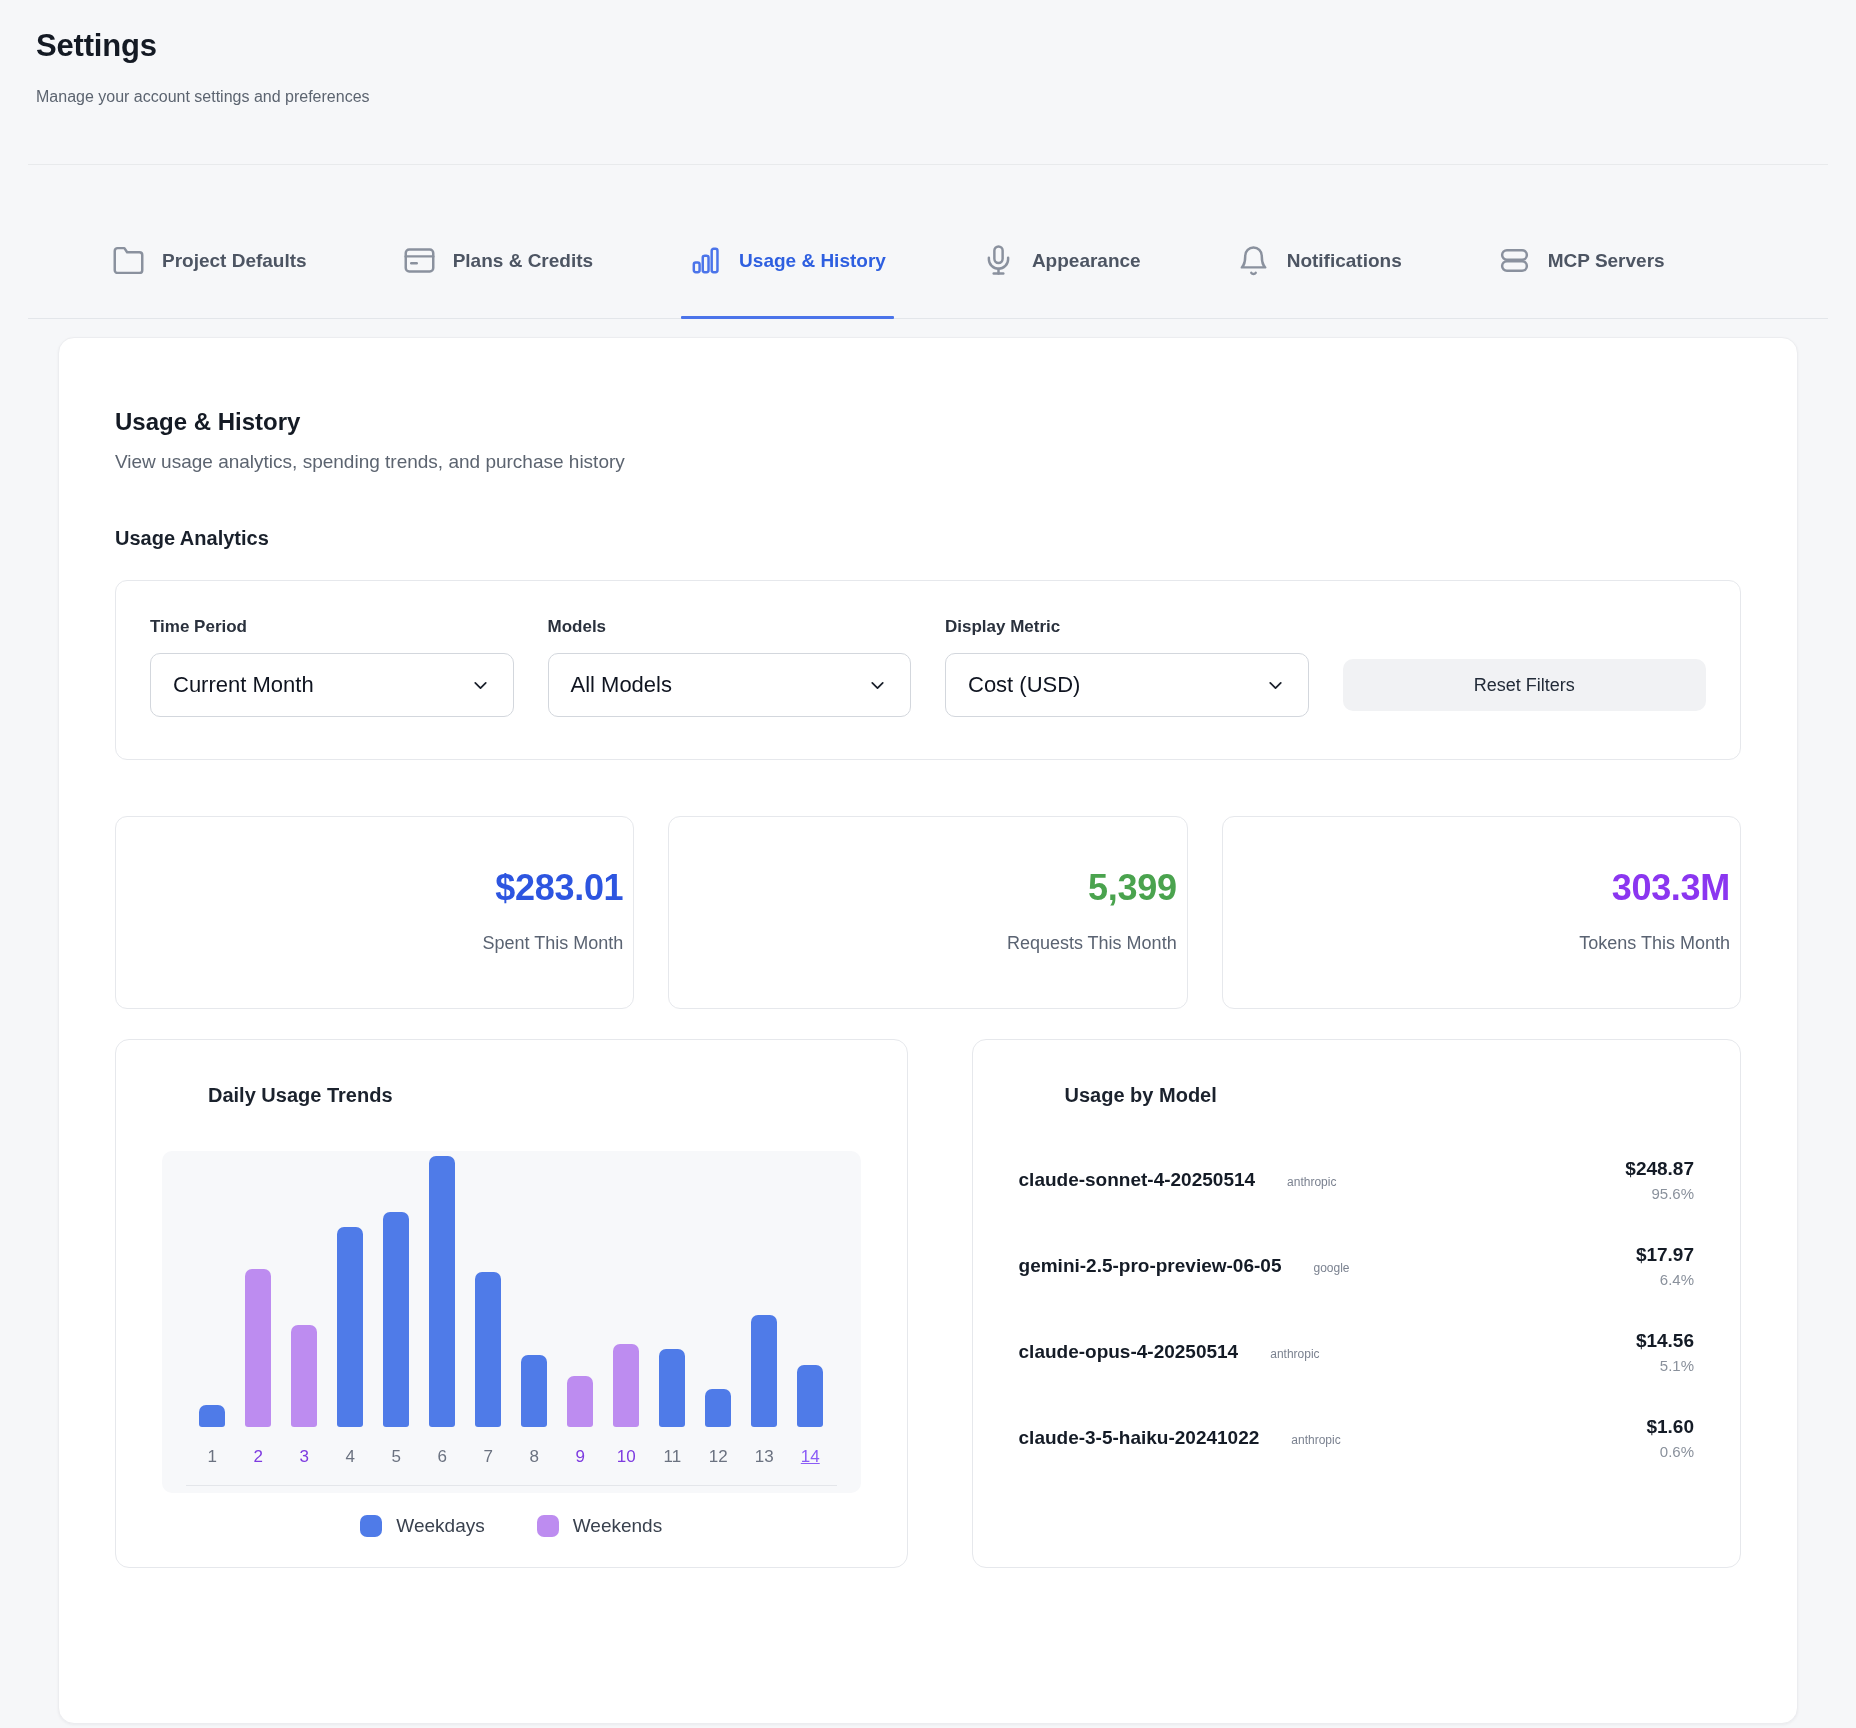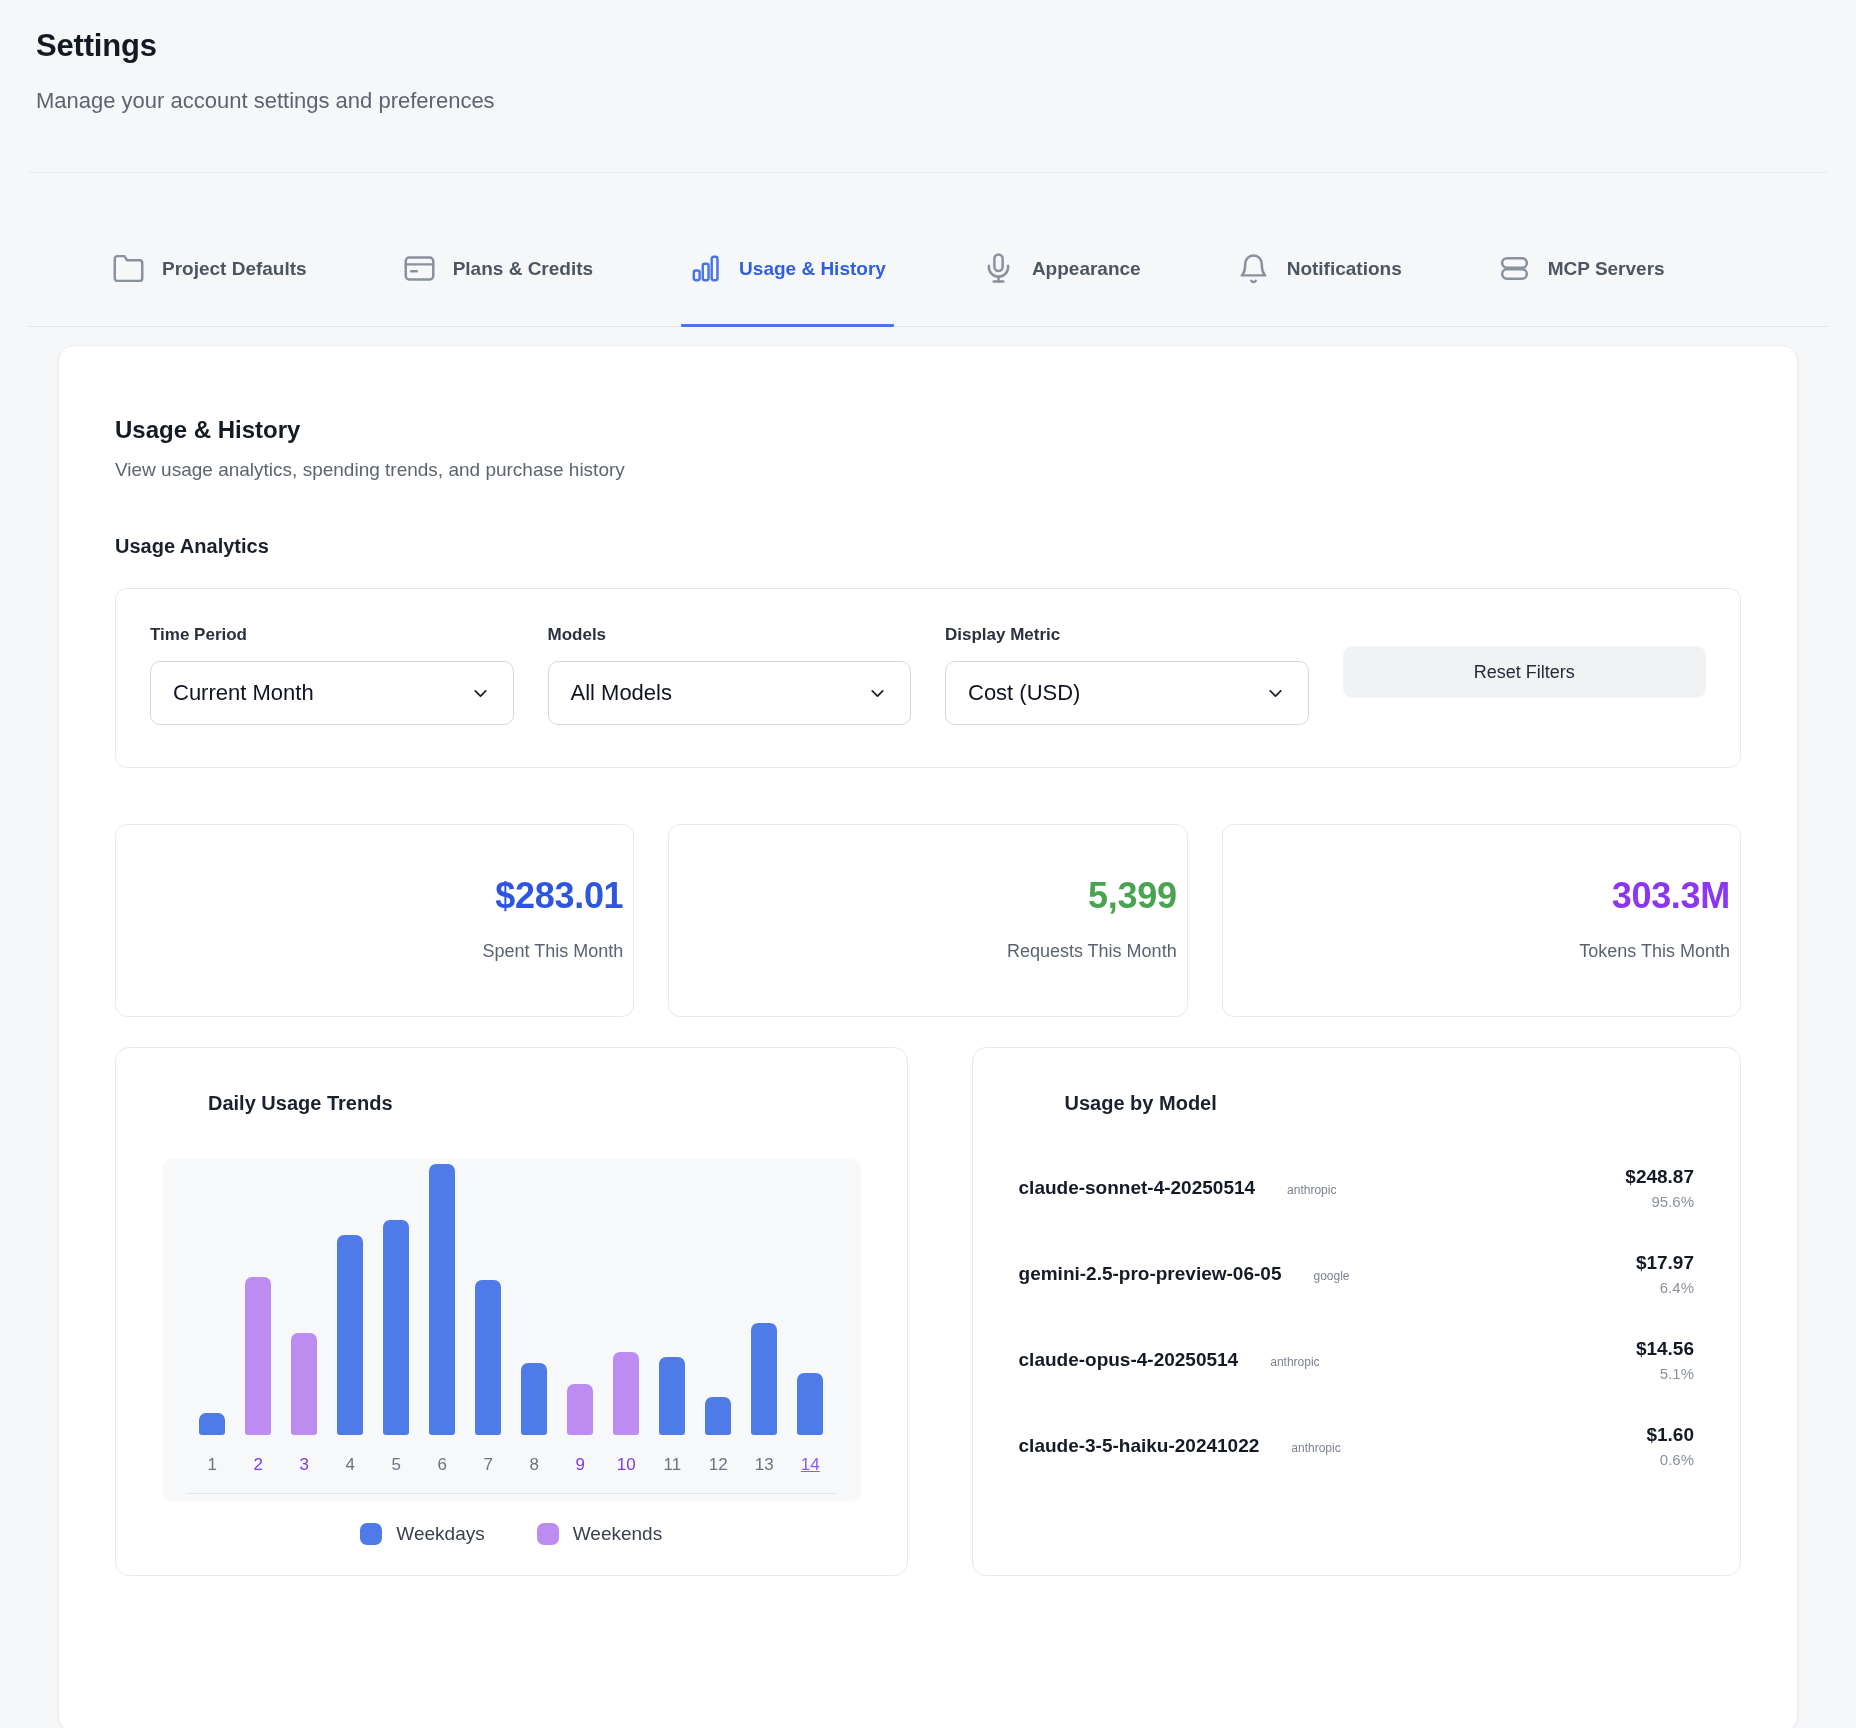--- a/index.html
+++ b/index.html
@@ -6,21 +6,21 @@
   html,body { margin:0; padding:0; }
   body {
     width:1856px; height:1728px; overflow:hidden;
     background:#f6f7f9; color:#1a212e;
     font-family:"Liberation Sans", sans-serif;
     -webkit-font-smoothing:antialiased;
   }
   
   .page-header { padding:28px 36px 0; }
   .page-title { margin:0; font-size:31px; font-weight:700; color:#141a24; letter-spacing:-.2px; }
-  .page-subtitle { margin:24px 0 0; font-size:22px; color:#5c6470; }
+  .page-subtitle { margin:24px 0 0; font-size:16px; color:#5c6470; }
   .header-divider { height:1px; background:#e8eaec; margin:58px 28px 0; }
 
   
   .tabs { display:flex; align-items:flex-end; gap:96px; padding-left:112px; height:154px; position:relative; }
   .tabs::after { content:""; position:absolute; left:28px; right:28px; bottom:0; height:1px; background:#e3e6ea; }
   .tab { display:flex; align-items:center; gap:17px; padding-bottom:42px; position:relative;
          font-size:19px; font-weight:600; color:#4d5563; cursor:pointer; white-space:nowrap; }
   .tab svg { width:33px; height:33px; color:#8a919e; flex:none; }
   .tab.active { color:#2e5fe0; }
   .tab.active svg { color:#4b74ea; }
@@ -34,21 +34,21 @@
   .analytics-heading { margin:54px 0 0; font-size:20px; font-weight:700; color:#19202b; }
 
   
   .filters { margin-top:30px; border:1px solid #e6e8ec; border-radius:12px;
              padding:36px 34px 42px; display:grid; grid-template-columns:1fr 1fr 1fr 1fr; gap:34px; }
   .filter-label { font-size:17px; font-weight:600; color:#2a313d; margin-bottom:16px; }
   .select { height:64px; border:1px solid #d3d7dd; border-radius:10px; background:#fff;
             display:flex; align-items:center; justify-content:space-between;
             padding:0 22px; font-size:22px; color:#0f1420; cursor:pointer; }
   .select svg { width:21px; height:21px; color:#1a202b; flex:none; }
-  .reset-col { display:flex; flex-direction:column; justify-content:center; }
+  .reset-col { display:flex; flex-direction:column; justify-content:flex-end; }
   .reset-btn { height:52px; margin-bottom:6px; width:100%; background:#f1f2f4; border:none;
                border-radius:10px; font-size:18px; color:#222b38; font-family:inherit; cursor:pointer; }
 
   
   .stats { display:grid; grid-template-columns:repeat(3,1fr); gap:34px; margin-top:56px; }
   .stat { border:1px solid #e6e8ec; border-radius:12px; text-align:right; padding:50px 10px 54px; background:#fff; }
   .stat-value { font-size:36px; font-weight:700; letter-spacing:-.3px; }
   .stat-label { margin-top:24px; font-size:18px; color:#5a6372; }
 
   

